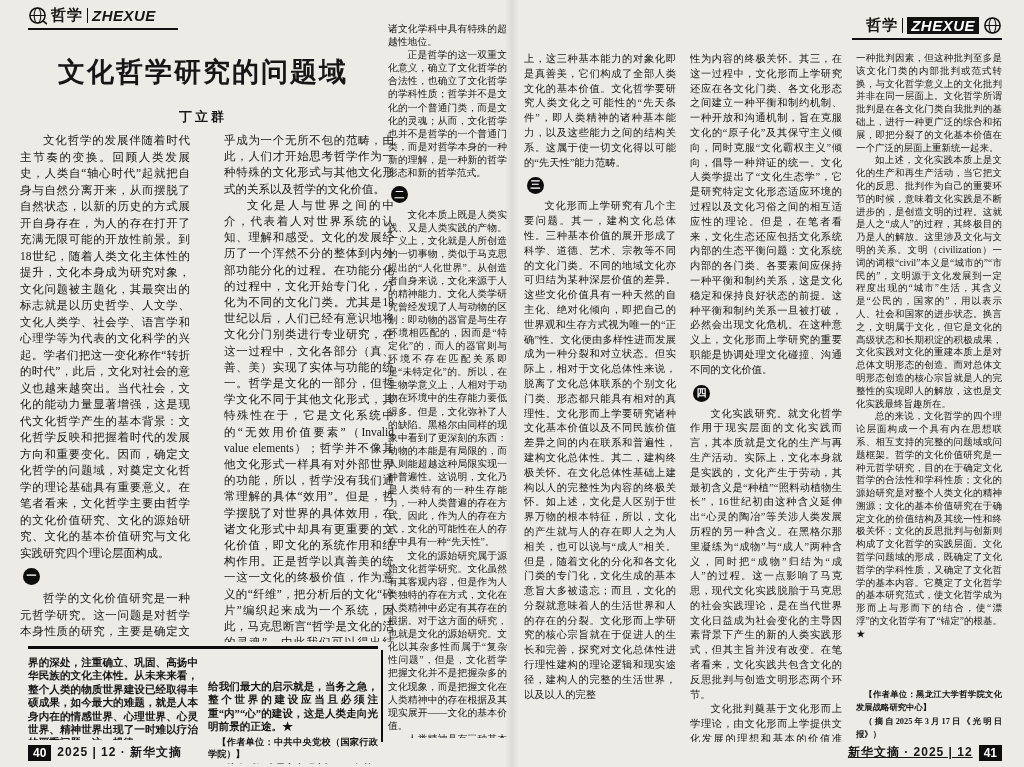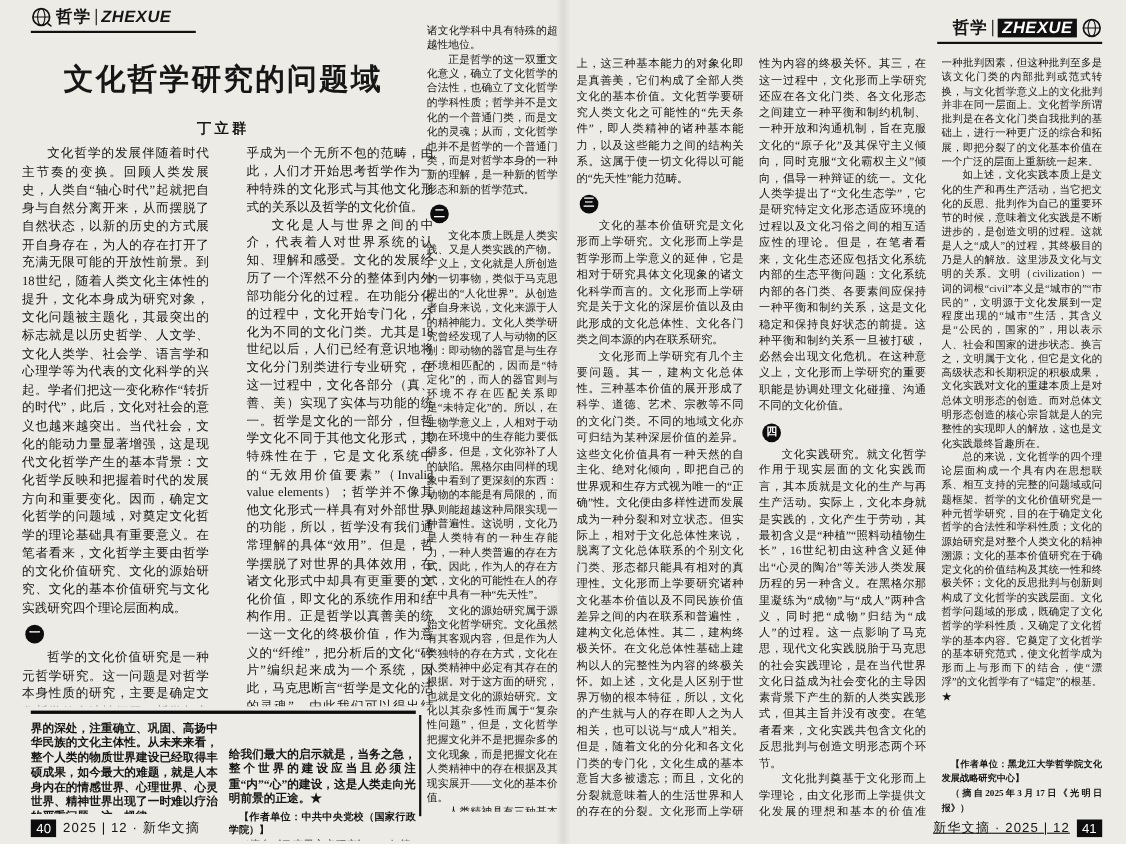--- a/index.html
+++ b/index.html
@@ -46,21 +46,21 @@
   #rc3 .endnotes{flex:0 0 auto;padding-top:3px;}
   
   .end-rule{position:absolute;left:28px;top:646px;width:350px;height:3px;background:#0d0d0d;}
   .vdiv{position:absolute;left:381px;top:650px;width:2px;height:92px;background:#0d0d0d;}
   #pv1{left:28px;top:656px;width:170px;height:84px;font-size:10.6px;line-height:13.4px;font-weight:bold;}
   #pv2{left:208px;top:680px;width:170px;height:84px;font-size:10.6px;line-height:13.4px;font-weight:bold;}
   #pv1 .para,#pv2 .para{font-weight:bold;}
   #pv1 .note,#pv2 .note{font-size:9.2px;line-height:12px;}
   
   .footer{position:absolute;top:744px;display:flex;align-items:center;gap:6px;
-          font-family:"Liberation Sans",sans-serif;font-weight:normal;font-size:12px;}
+          font-family:"Liberation Sans",sans-serif;font-weight:bold;font-size:12px;}
   .footer-left{left:28px;}
   .footer-right{right:22px;}
   .pagebadge{background:#0d0d0d;color:#fff;padding:0 5px;line-height:16px;height:16px;display:inline-block;font-size:12px;}
   .footer .jtxt{letter-spacing:1px;}
   .footer-right .jtxt{text-decoration:underline;}
 </style>
 </head>
 <body>
 
 <div class="page-gutter"></div>
@@ -112,21 +112,20 @@
     </div>
     <p class="para">文化本质上既是人类实践、又是人类实践的产物。广义上，文化就是人所创造的一切事物，类似于马克思提出的“人化世界”。从创造者自身来说，文化来源于人的精神能力。文化人类学研究曾经发现了人与动物的区别：即动物的器官是与生存环境相匹配的，因而是“特定化”的，而人的器官则与环境不存在匹配关系即是“未特定化”的。所以，在生物学意义上，人相对于动物在环境中的生存能力要低得多。但是，文化弥补了人的缺陷。黑格尔由同样的现象中看到了更深刻的东西：动物的本能是有局限的，而人则能超越这种局限实现一种普遍性。这说明，文化乃是人类特有的一种生存能力，一种人类普遍的存在方式。因此，作为人的存在方式，文化的可能性在人的存在中具有一种“先天性”。</p>
     <p class="para">文化的源始研究属于源始文化哲学研究。文化虽然有其客观内容，但是作为人类独特的存在方式，文化在人类精神中必定有其存在的根据。对于这方面的研究，也就是文化的源始研究。文化以其杂多性而属于“复杂性问题”，但是，文化哲学把握文化并不是把握杂多的文化现象，而是把握文化在人类精神中的存在根据及其现实展开——文化的基本价值。</p>
     <p class="para">人类精神具有三种基本能力即认知能力、意志能力和情感能力，人类文化的形成在主体方面即可以追溯到这种人类精神的“先天”能力。也正是这三种基本能力使人类文化的创造活动成为可能。实际</p>
   </div>
 <div id="rc1" class="col">
     <p class="para noind">上，这三种基本能力的对象化即是真善美，它们构成了全部人类文化的基本价值。文化哲学要研究人类文化之可能性的“先天条件”，即人类精神的诸种基本能力，以及这些能力之间的结构关系。这属于使一切文化得以可能的“先天性”能力范畴。</p>
     <div class="sec">
       <span>三</span>
     </div>
-    <p class="para">文化的基本价值研究是文化形而上学研究。文化形而上学是哲学形而上学意义的延伸，它是相对于研究具体文化现象的诸文化科学而言的。文化形而上学研究是关于文化的深层价值以及由此形成的文化总体性、文化各门类之间本源的内在联系研究。</p>
     <p class="para">文化形而上学研究有几个主要问题。其一，建构文化总体性。三种基本价值的展开形成了科学、道德、艺术、宗教等不同的文化门类。不同的地域文化亦可归结为某种深层价值的差异。这些文化价值具有一种天然的自主化、绝对化倾向，即把自己的世界观和生存方式视为唯一的“正确”性。文化便由多样性进而发展成为一种分裂和对立状态。但实际上，相对于文化总体性来说，脱离了文化总体联系的个别文化门类、形态都只能具有相对的真理性。文化形而上学要研究诸种文化基本价值以及不同民族价值差异之间的内在联系和普遍性，建构文化总体性。其二，建构终极关怀。在文化总体性基础上建构以人的完整性为内容的终极关怀。如上述，文化是人区别于世界万物的根本特征，所以，文化的产生就与人的存在即人之为人相关，也可以说与“成人”相关。但是，随着文化的分化和各文化门类的专门化，文化生成的基本意旨大多被遗忘；而且，文化的分裂就意味着人的生活世界和人的存在的分裂。文化形而上学研究的核心宗旨就在于促进人的生长和完善，探究对文化总体性进行理性建构的理论逻辑和现实途径，建构人的完整的生活世界，以及以人的完整</p>
   </div>
 <div id="rc2" class="col">
     <p class="para noind">性为内容的终极关怀。其三，在这一过程中，文化形而上学研究还应在各文化门类、各文化形态之间建立一种平衡和制约机制、一种开放和沟通机制，旨在克服文化的“原子化”及其保守主义倾向，同时克服“文化霸权主义”倾向，倡导一种辩证的统一。文化人类学提出了“文化生态学”，它是研究特定文化形态适应环境的过程以及文化习俗之间的相互适应性的理论。但是，在笔者看来，文化生态还应包括文化系统内部的生态平衡问题：文化系统内部的各门类、各要素间应保持一种平衡和制约关系，这是文化稳定和保持良好状态的前提。这种平衡和制约关系一旦被打破，必然会出现文化危机。在这种意义上，文化形而上学研究的重要职能是协调处理文化碰撞、沟通不同的文化价值。</p>
     <div class="sec">
       <span>四</span>
     </div>
     <p class="para">文化实践研究。就文化哲学作用于现实层面的文化实践而言，其本质就是文化的生产与再生产活动。实际上，文化本身就是实践的，文化产生于劳动，其最初含义是“种植”“照料动植物生长”，16世纪初由这种含义延伸出“心灵的陶冶”等关涉人类发展历程的另一种含义。在黑格尔那里凝练为“成物”与“成人”两种含义，同时把“成物”归结为“成人”的过程。这一点影响了马克思，现代文化实践脱胎于马克思的社会实践理论，是在当代世界文化日益成为社会变化的主导因素背景下产生的新的人类实践形式，但其主旨并没有改变。在笔者看来，文化实践共包含文化的反思批判与创造文明形态两个环节。</p>
     <p class="para">文化批判奠基于文化形而上学理论，由文化形而上学提供文化发展的理想和基本的价值准则，使这种文化批判有一个稳定的理念基础。文化的反思、批判是总体性的，是批判之批判。文化哲学意义上的文化批判是一种批判之批判。每一种文化门类的内部都蕴含着</p>
   </div>

